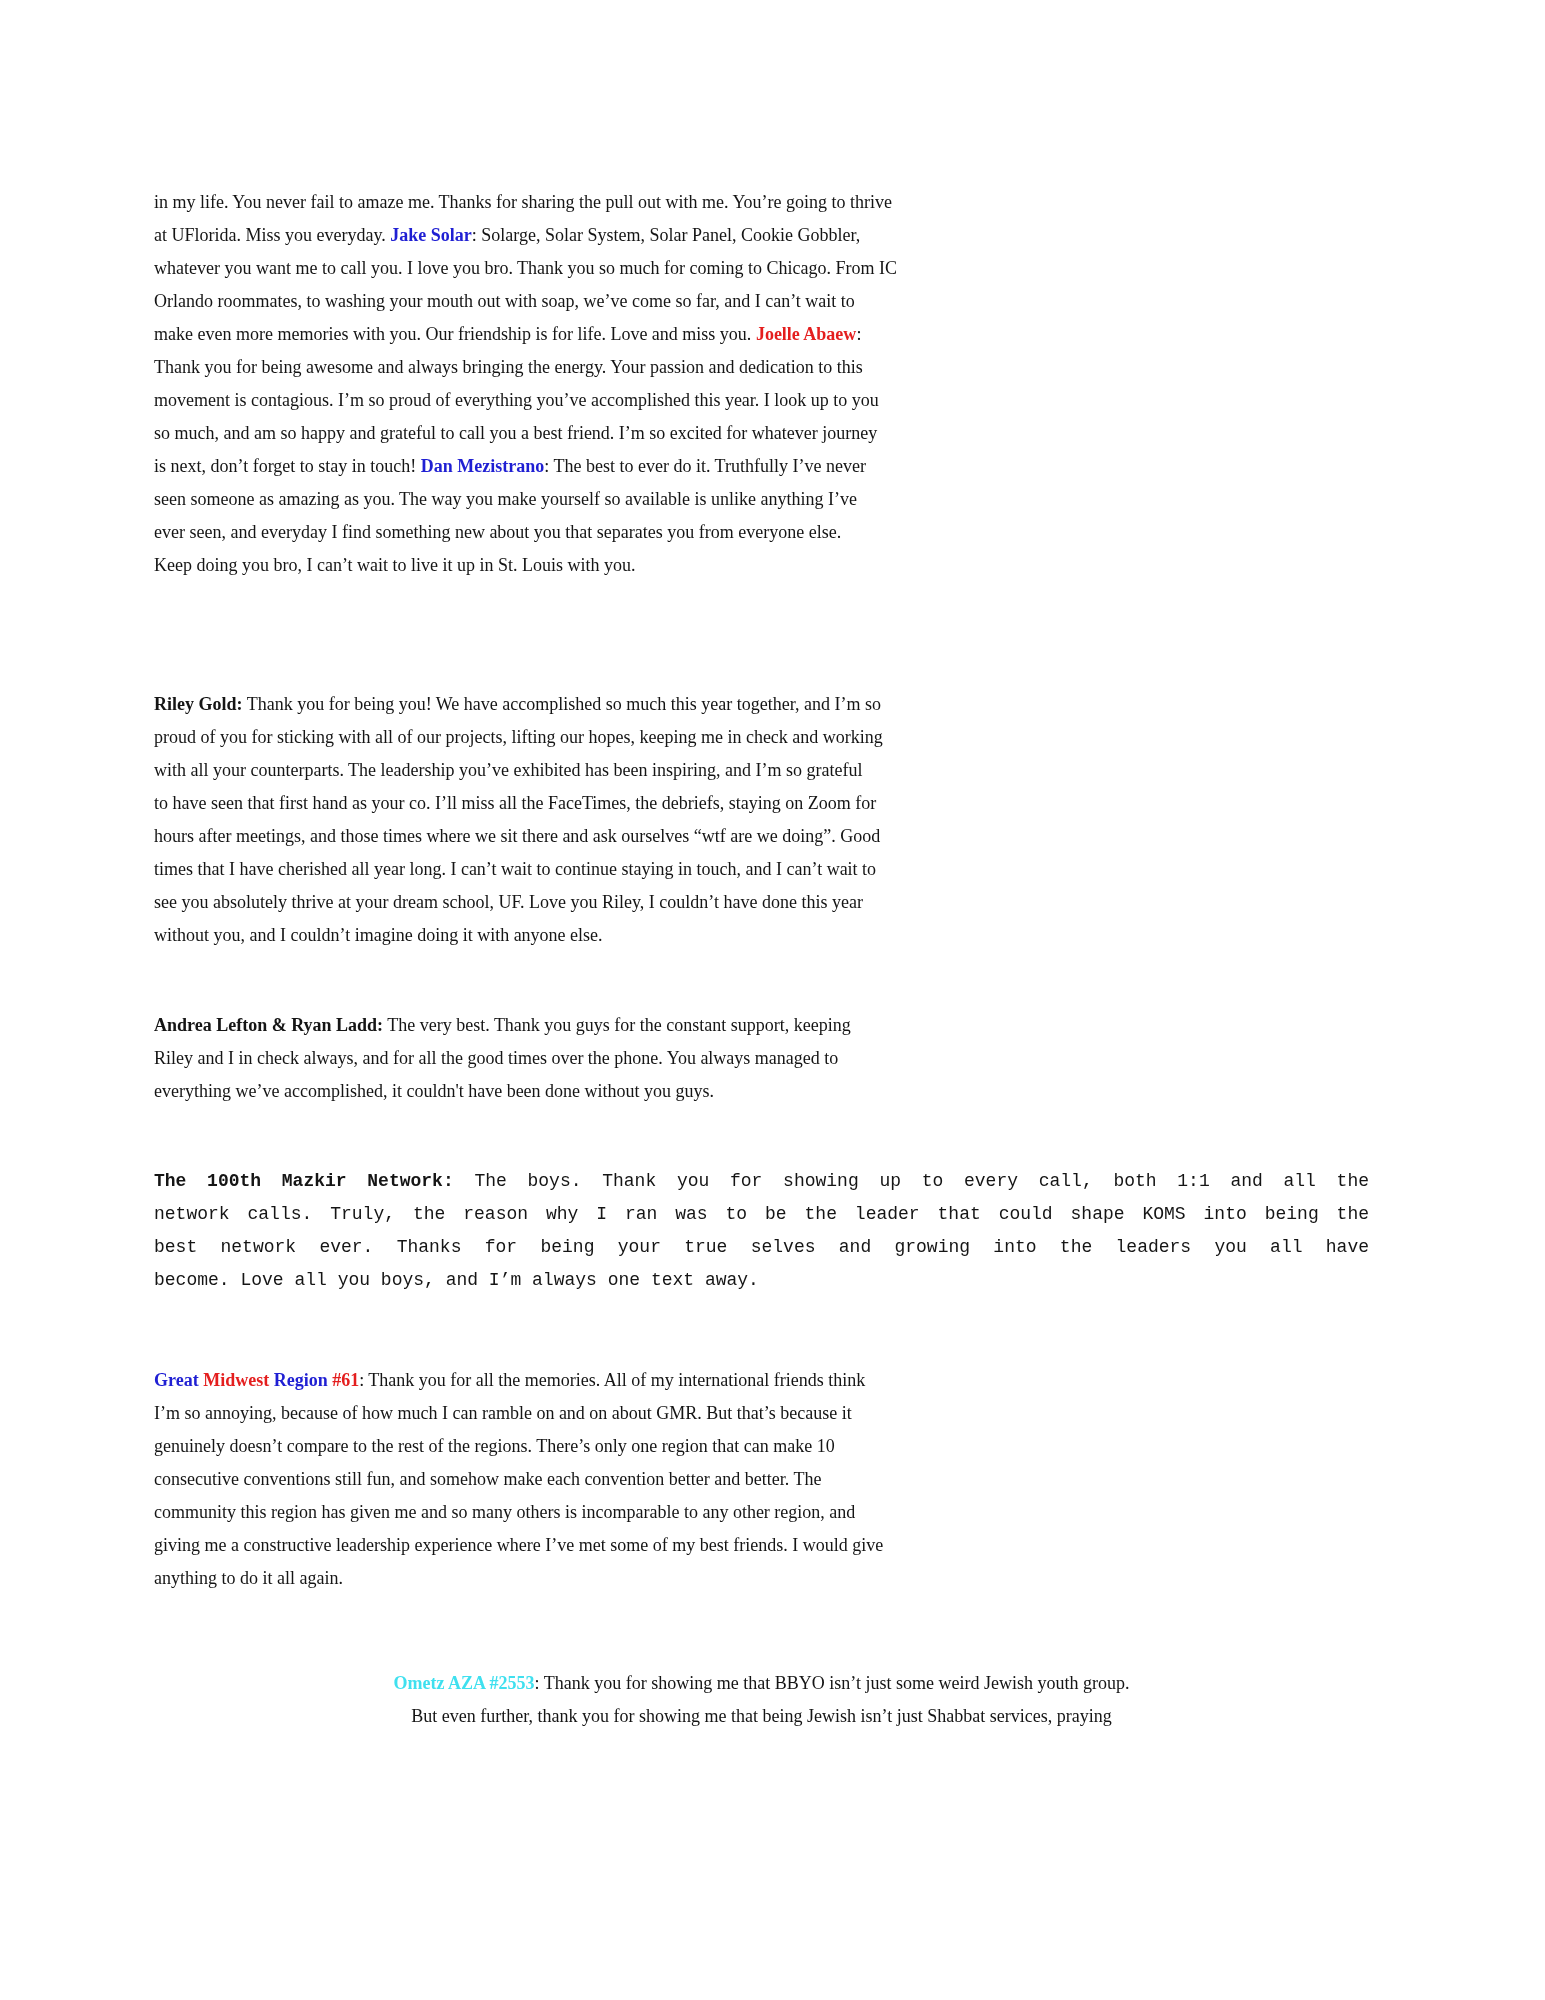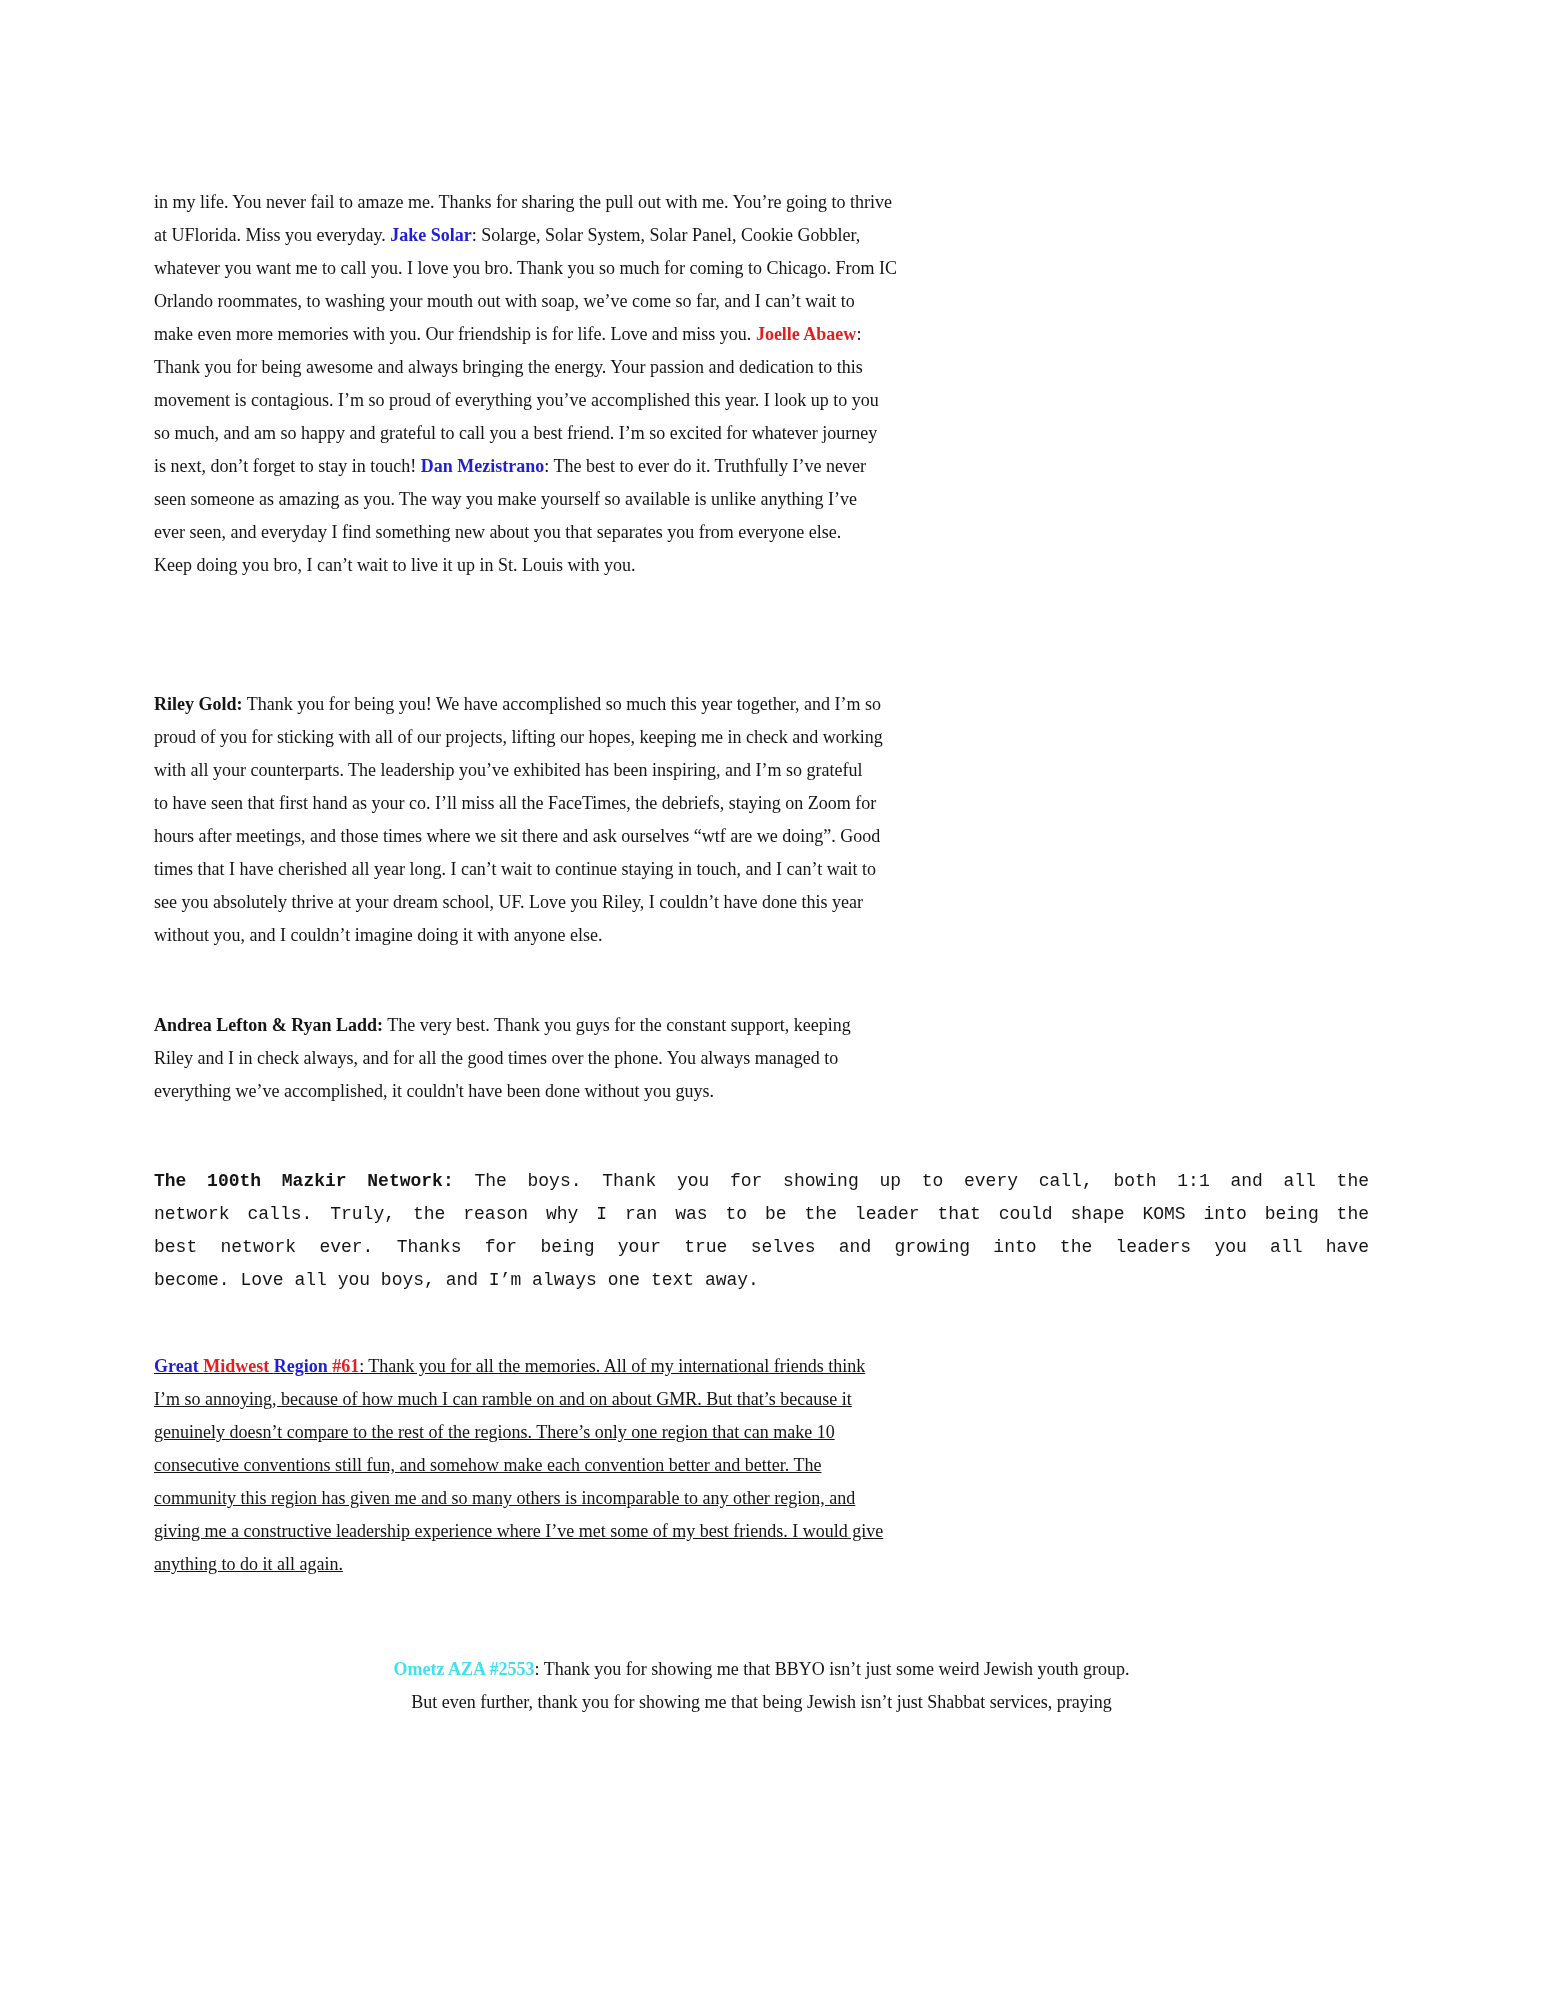--- a/index.html
+++ b/index.html
@@ -32,21 +32,21 @@
   }
   
   .jline {
     text-align: justify;
     text-align-last: justify;
   }
   
   [data-name="paragraph-riley-gold"]      { margin-top: 106px; font-family: Liberation Serif, serif; }
   [data-name="paragraph-andrea-ryan"]     { margin-top: 57px; }
   [data-name="paragraph-mazkir-network"]  { margin-top: 57px; font-family: Liberation Mono, monospace; }
-  [data-name="paragraph-great-midwest"]   { margin-top: 53px; text-decoration: underline; }
+  [data-name="paragraph-great-midwest"]   { margin-top: 67px; }
   [data-name="paragraph-ometz-aza"]       { margin-top: 72px; text-align: center; }
 
   .r-n    { font-weight: normal; color: #151515; }
   .r-b    { font-weight: bold;   color: #151515; }
   .r-blue { font-weight: bold;   color: var(--accent-blue, #1f1fd3); }
   .r-red  { font-weight: bold;   color: var(--accent-red, #e41e1e); }
   .r-cyan { font-weight: bold;   color: var(--accent-cyan, #3fe0ef); }
 </style>
 </head>
 <body>

